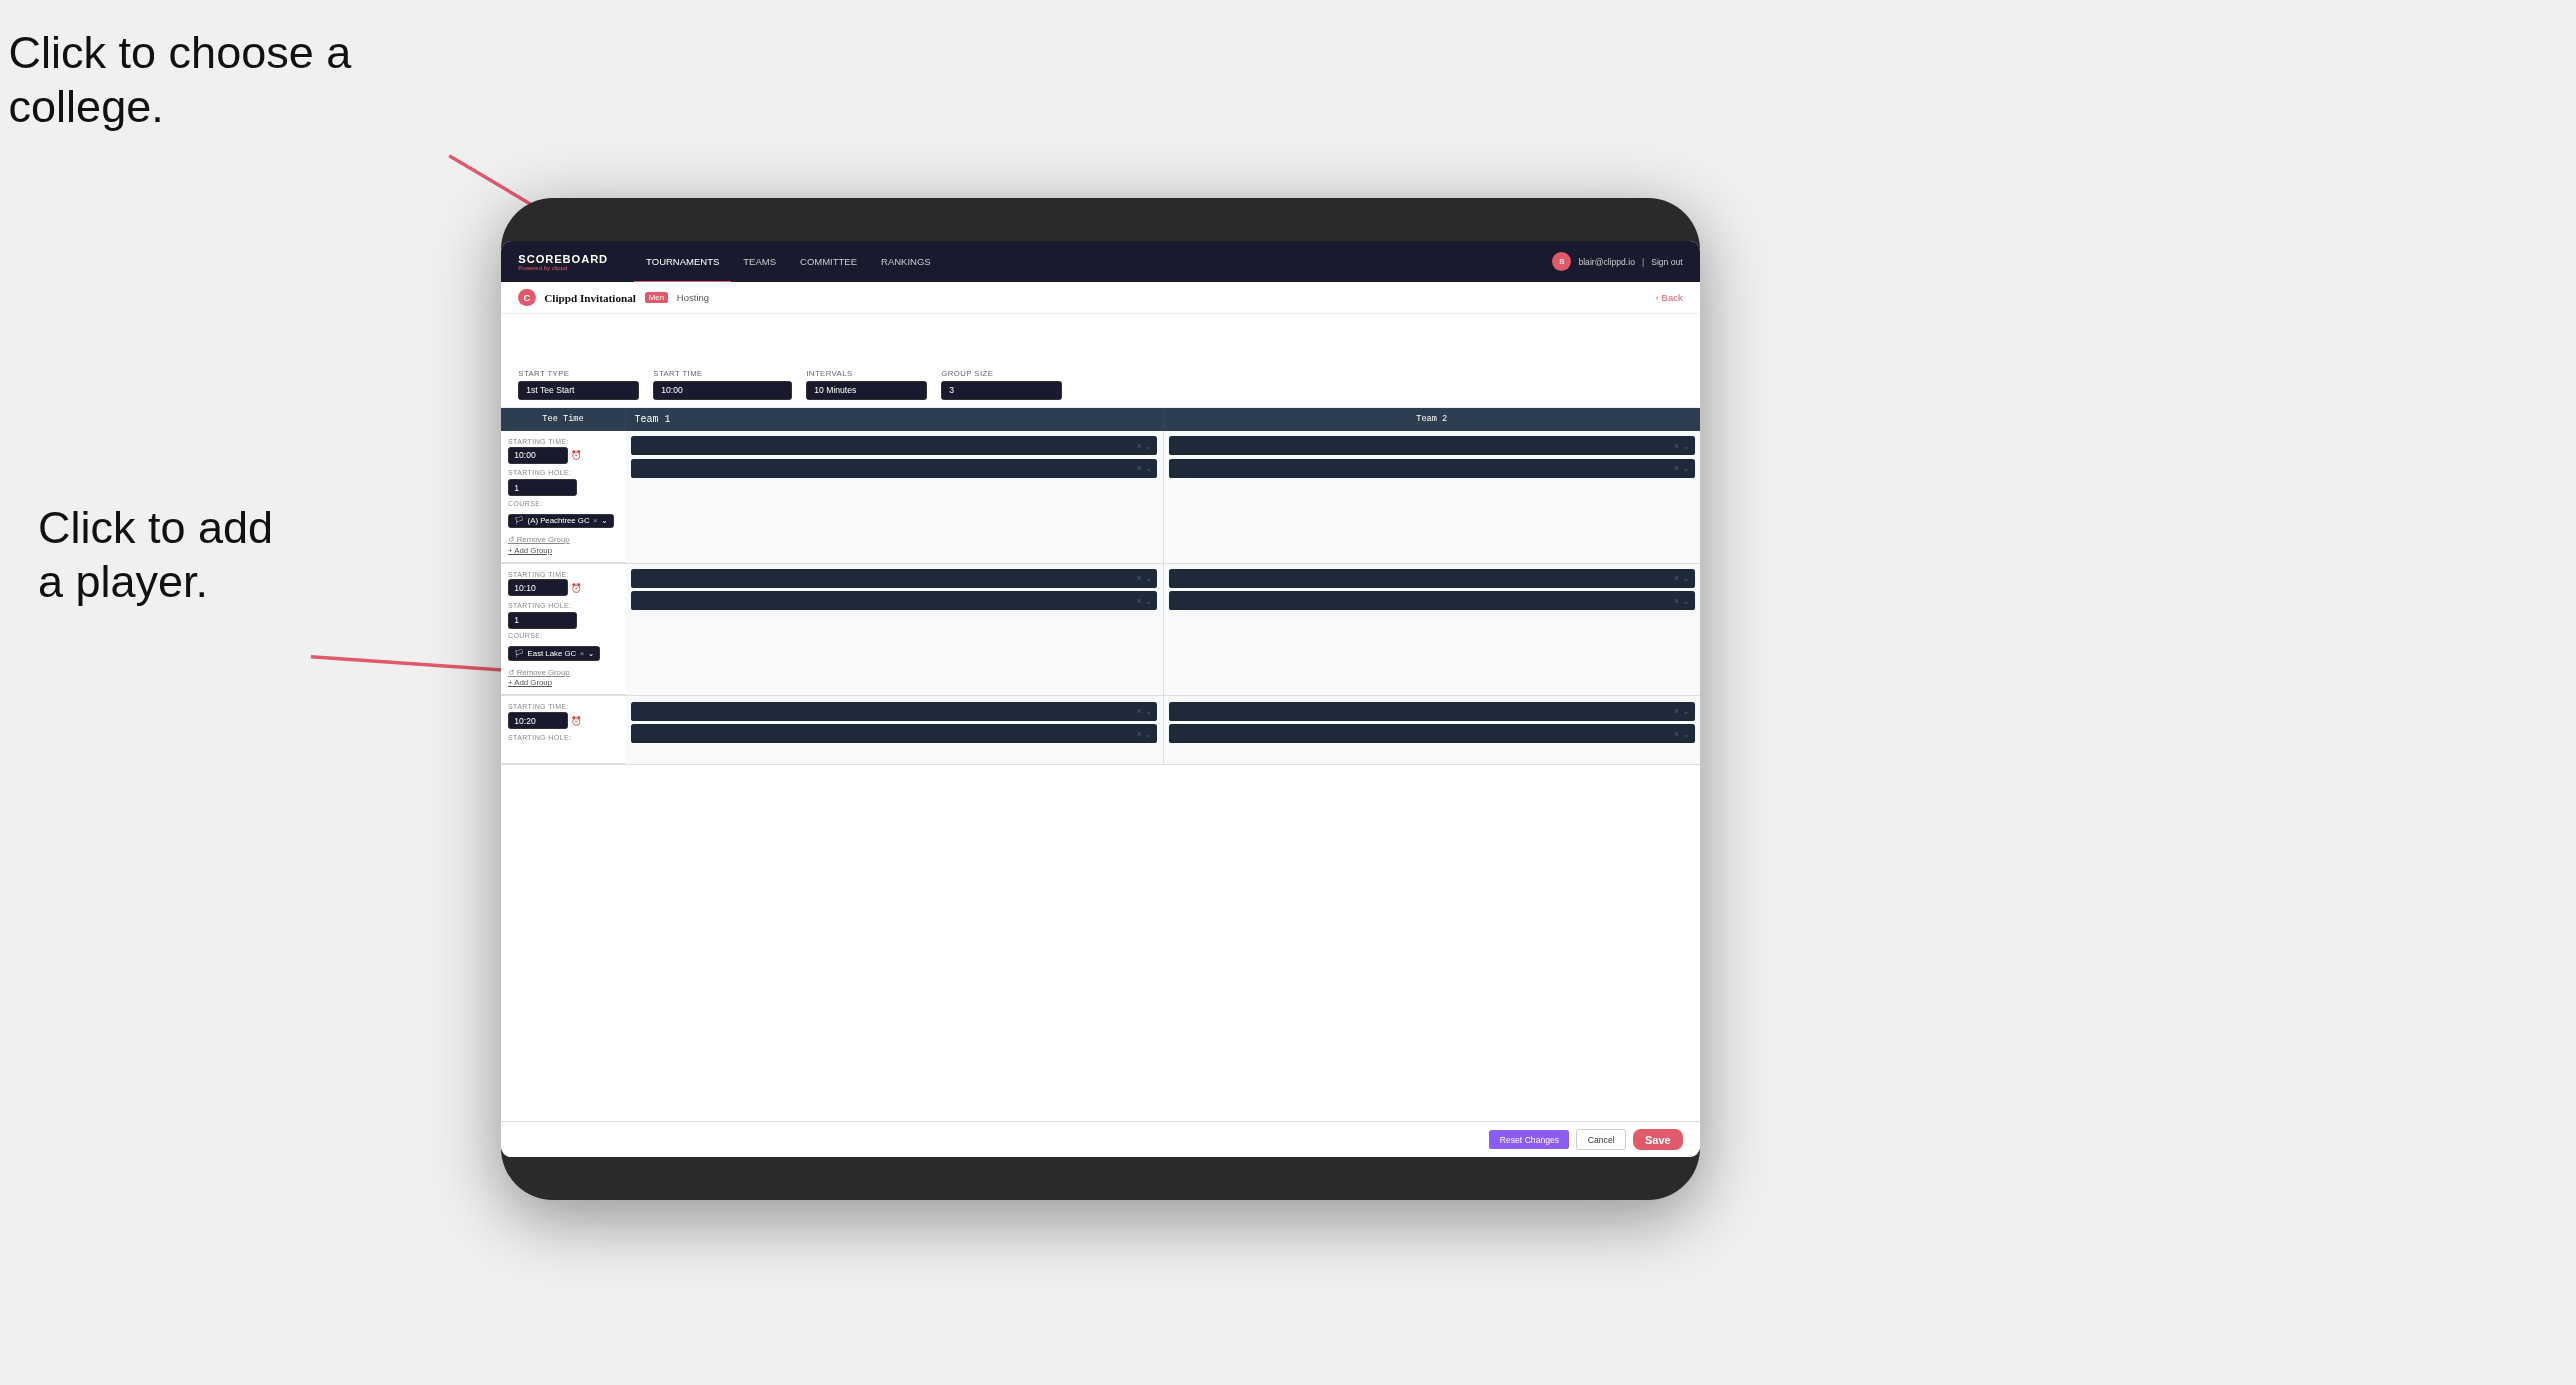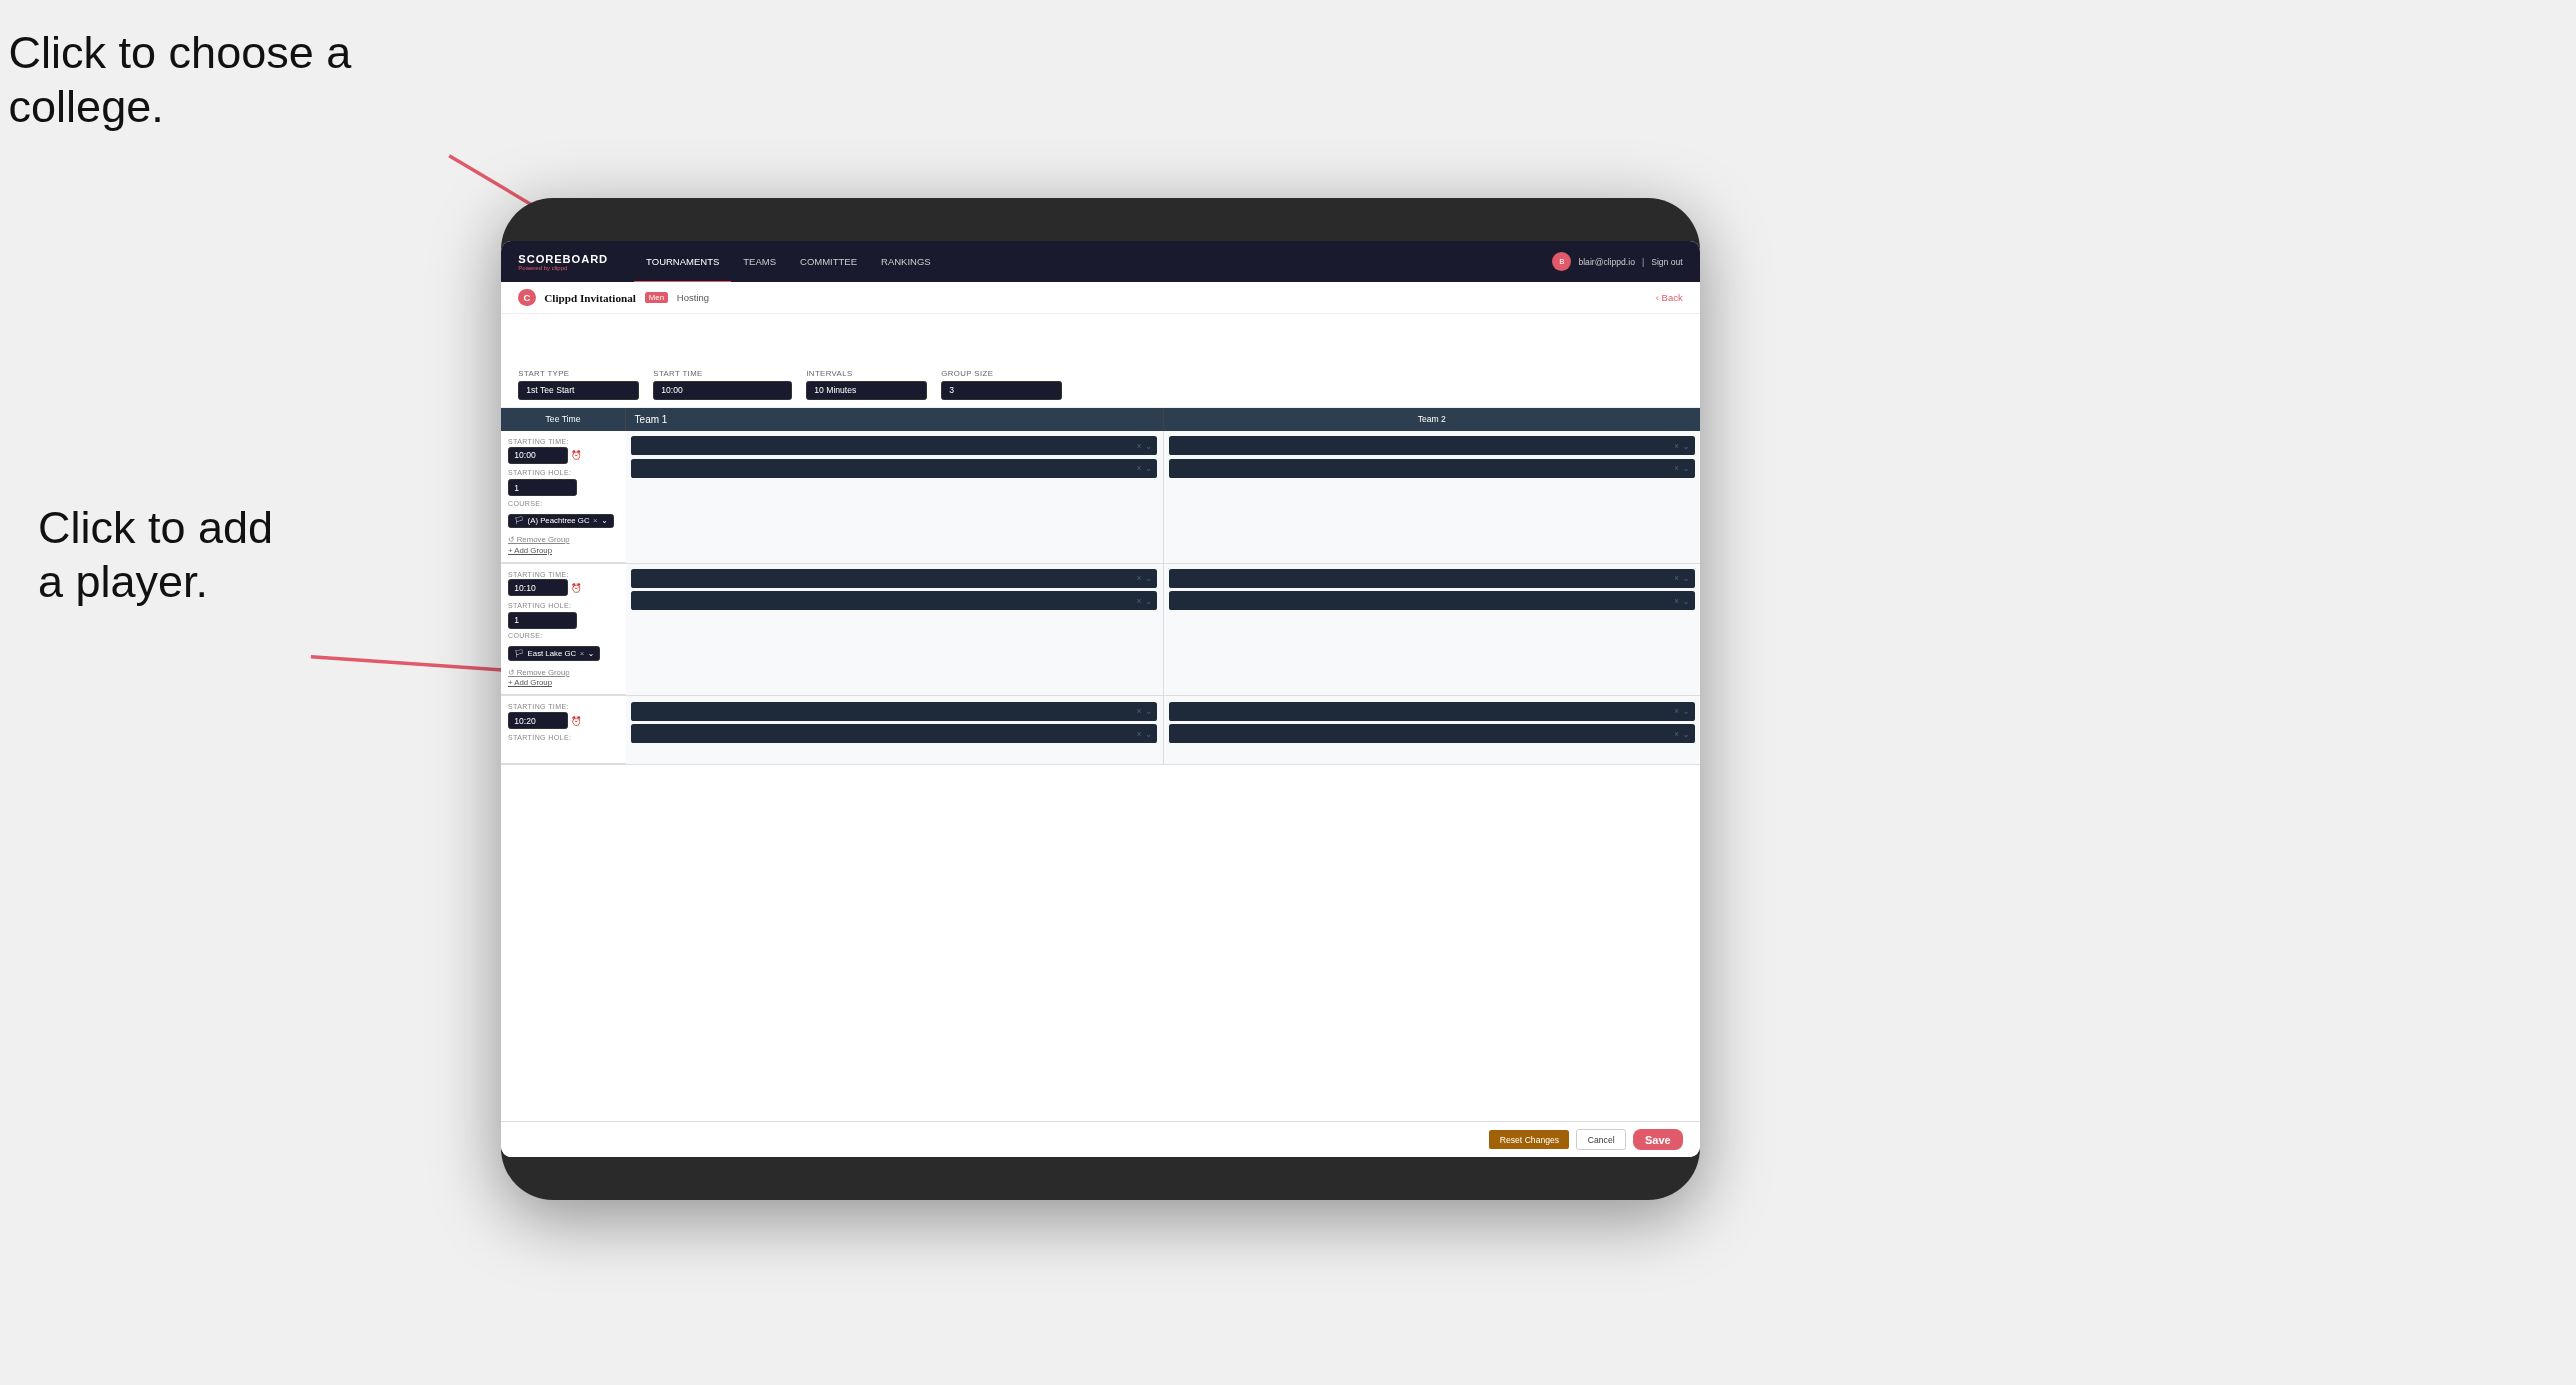--- a/index.html
+++ b/index.html
@@ -336,21 +336,21 @@
       border-top: 0.9px solid #ddd;
       padding: 7px 17.3px;
       display: flex;
       align-items: center;
       justify-content: flex-end;
       gap: 7px;
       flex-shrink: 0;
     }
 
     .btn-reset {
-      background: #a16207;
+      background: #8b5cf6;
       color: #fff;
       border: none;
       border-radius: 2.6px;
       font-size: 8.6px;
       padding: 4.3px 10.4px;
       cursor: pointer;
     }
 
     .btn-cancel {
       background: #fff;
@@ -466,21 +466,21 @@
           </select>
         </div>
         <div class="form-field">
           <label class="form-label">Group Size</label>
           <select class="form-select">
             <option>3</option>
           </select>
         </div>
       </div>
 
-      <div style="display:flex; flex-shrink:0; background:#2c3e50;">
+      <div style="display:flex; flex-shrink:0; background:#2c3e50;font-family:Liberation Mono, monospace;">
         <div style="width:125px; color:#fff; font-size:8.6px; padding:6px 8.6px; text-align:center; border-right:0.9px solid #444; flex-shrink:0;">Tee Time</div>
         <div style="flex:1; color:#fff; font-size:10px; padding:6px 8.6px; text-align:left; border-right:0.9px solid #444;">Team 1</div>
         <div style="flex:1; color:#fff; font-size:8.6px; padding:6px 8.6px; text-align:center;">Team 2</div>
       </div>
 
       <div style="flex:1; overflow-y:auto; display:flex; flex-direction:column;">
 
         <div style="display:flex; border-bottom:0.9px solid #ddd; min-height:95px;">
           <div class="left-cell" style="width:125px; flex-shrink:0;">
             <div class="tee-label">STARTING TIME:</div>

